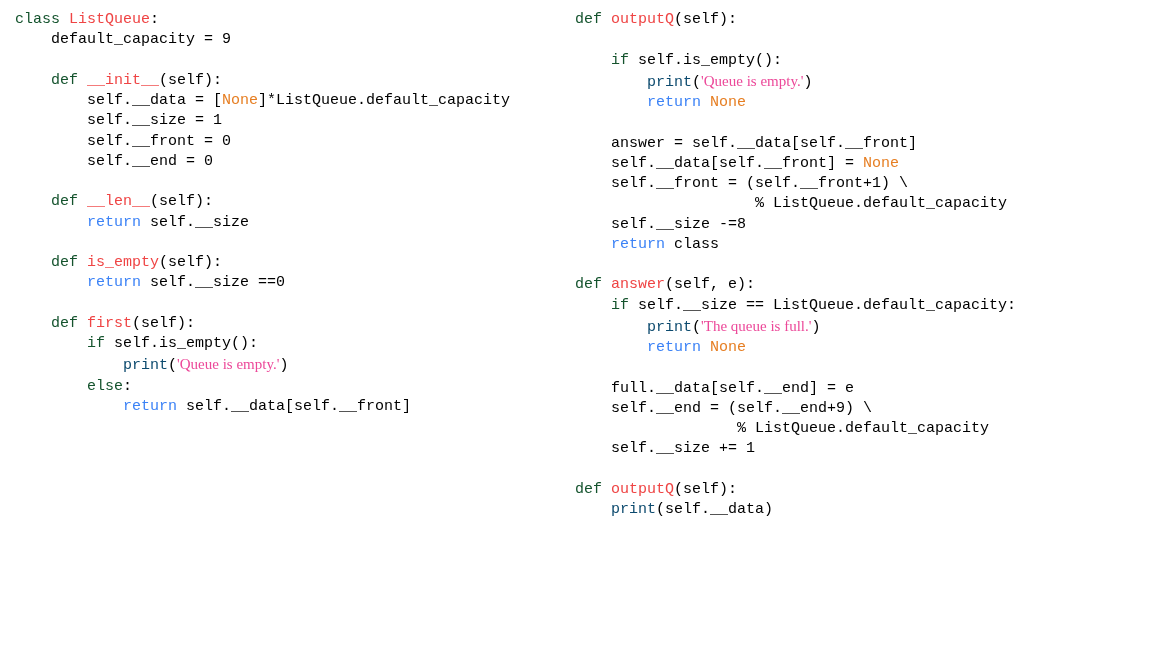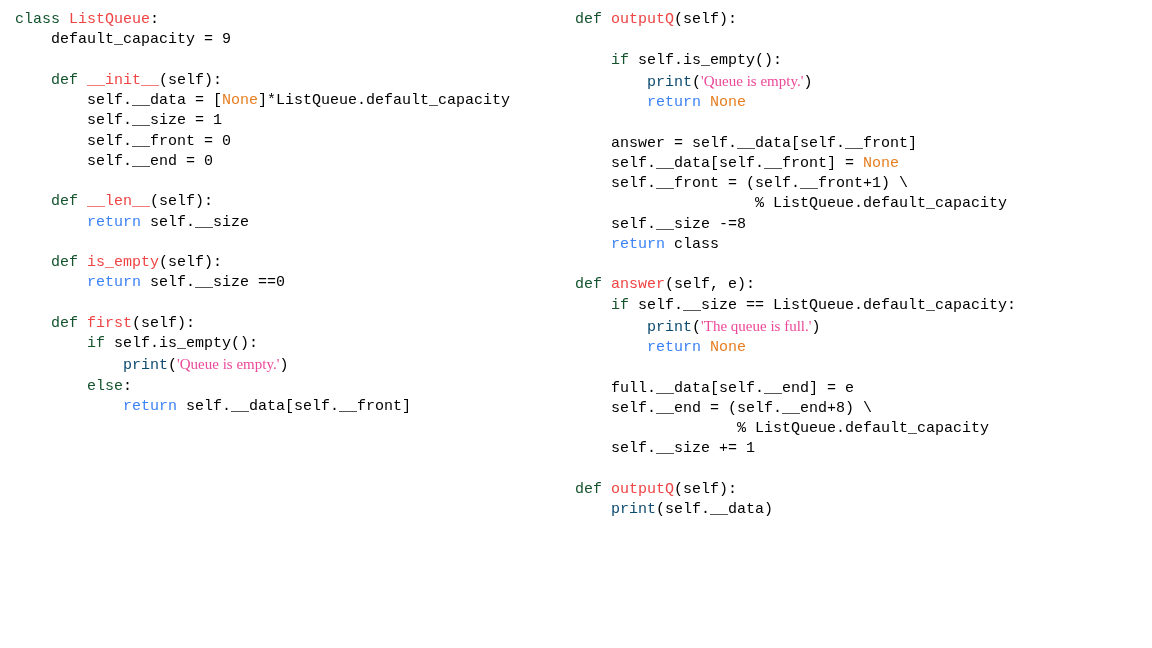--- a/index.html
+++ b/index.html
@@ -64,21 +64,21 @@
     <span class="plain">                % ListQueue.default_capacity</span>
     <span class="plain">self.__size -=8</span>
     <span class="ret">return</span><span class="plain"> class</span>
 
 <span class="kw-orange">def</span> <span class="kw-blue">answer</span><span class="plain">(self, e):</span>
     <span class="kw-orange">if</span><span class="plain"> self.__size == ListQueue.default_capacity:</span>
         <span class="builtin">print</span><span class="plain">(</span><span class="str">'The queue is full.'</span><span class="plain">)</span>
         <span class="ret">return</span><span class="none"> None</span>
 
     <span class="plain">full.__data[self.__end] = e</span>
-    <span class="plain">self.__end = (self.__end+8) \</span>
+    <span class="plain">self.__end = (self.__end+9) \</span>
     <span class="plain">              % ListQueue.default_capacity</span>
     <span class="plain">self.__size += 1</span>
 
 <span class="kw-orange">def</span> <span class="kw-blue">outputQ</span><span class="plain">(self):</span>
     <span class="builtin">print</span><span class="plain">(self.__data)</span>
 </div>
 
 
 
 

